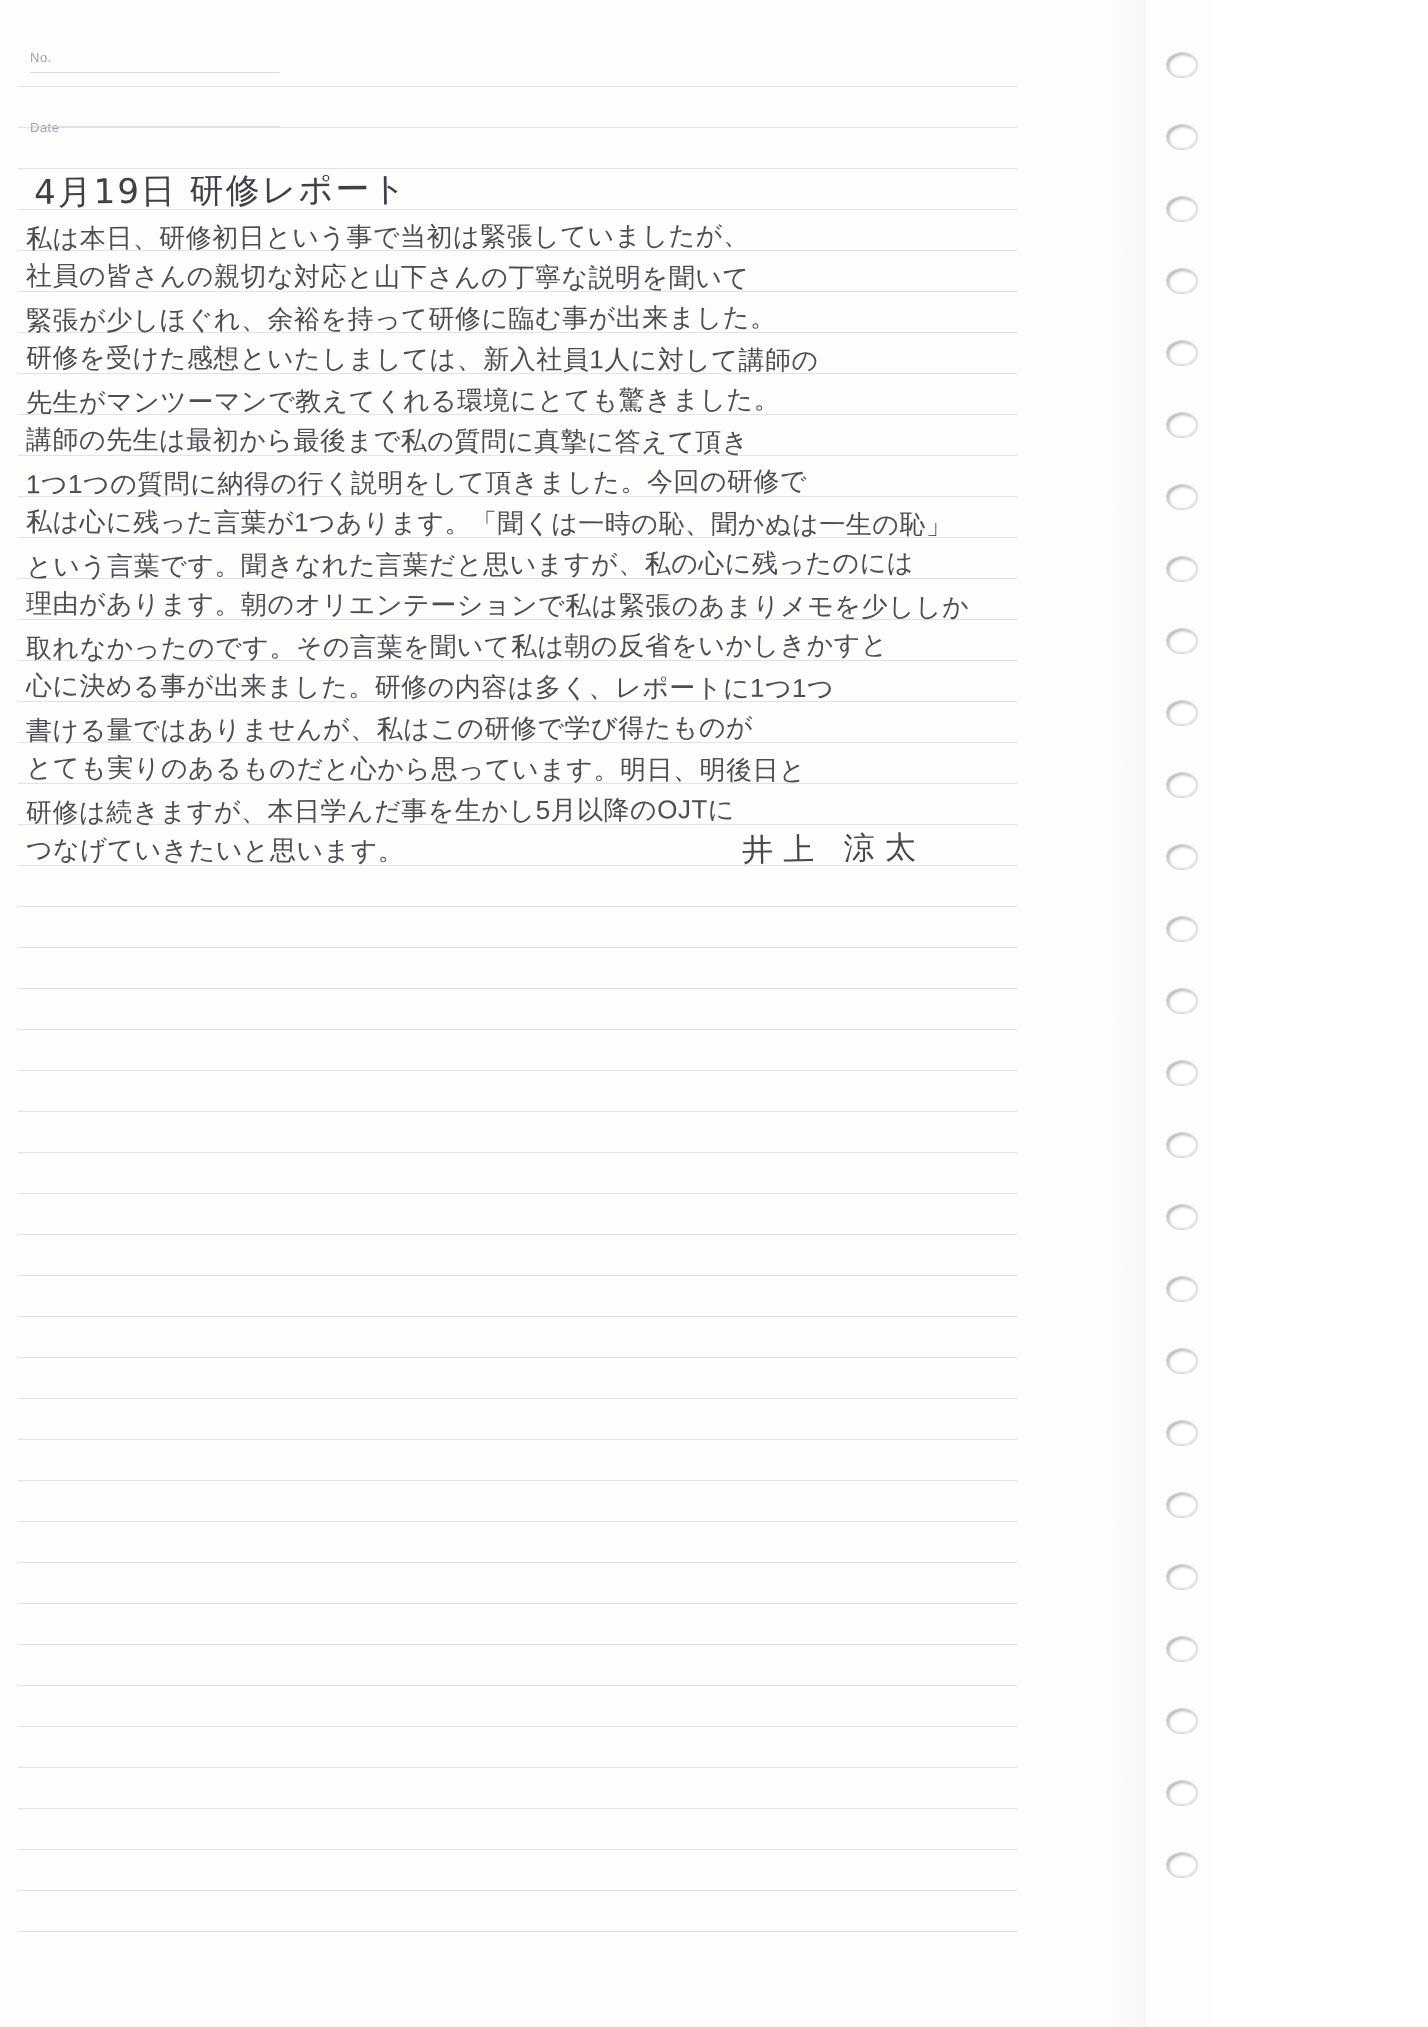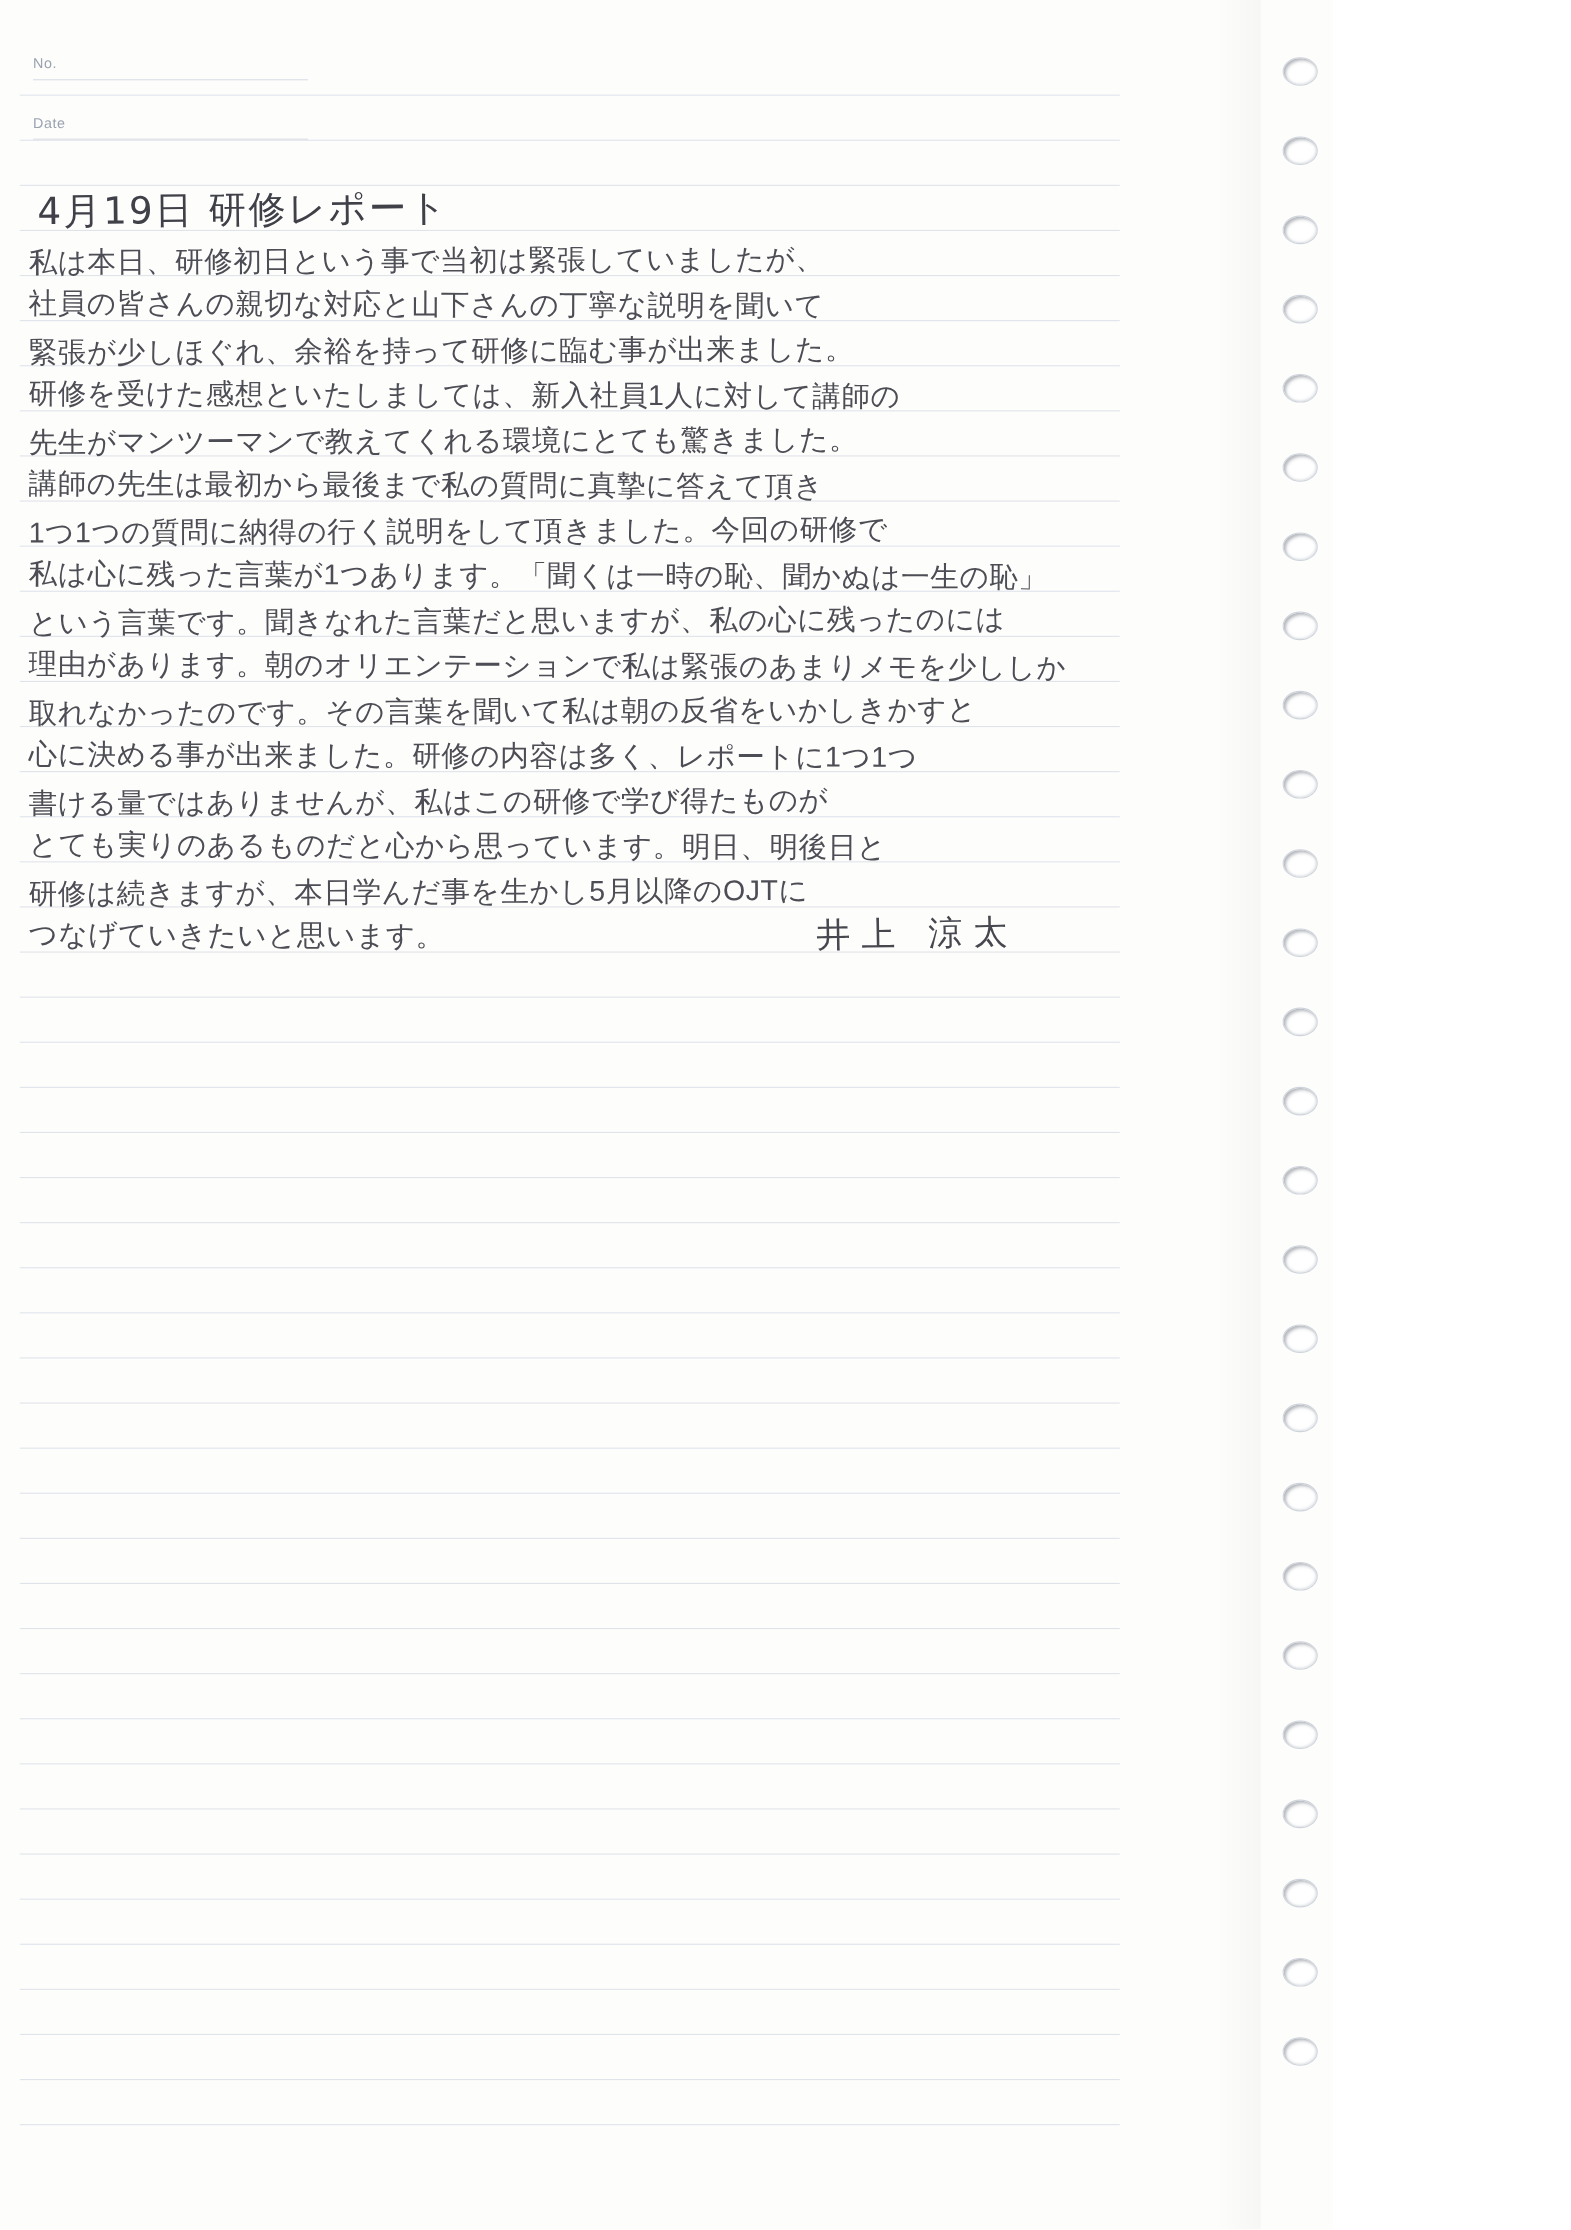--- a/index.html
+++ b/index.html
@@ -42,21 +42,21 @@
     color: #9aa3b0;
     letter-spacing: .5px;
   }
   .field-line {
     position: absolute;
     height: 1px;
     background: #d9dee6;
   }
   .no-field  { left: 30px; top: 50px; }
   .no-line   { left: 30px; top: 72px; width: 250px; }
-  .date-field{ left: 30px; top: 104px; }
+  .date-field{ left: 30px; top: 120px; }
   .date-line { left: 30px; top: 126px; width: 250px; }
 
   
   .holes {
     position: absolute;
     right: 0;
     top: 0;
     width: 66px;
     height: 100%;
   }

